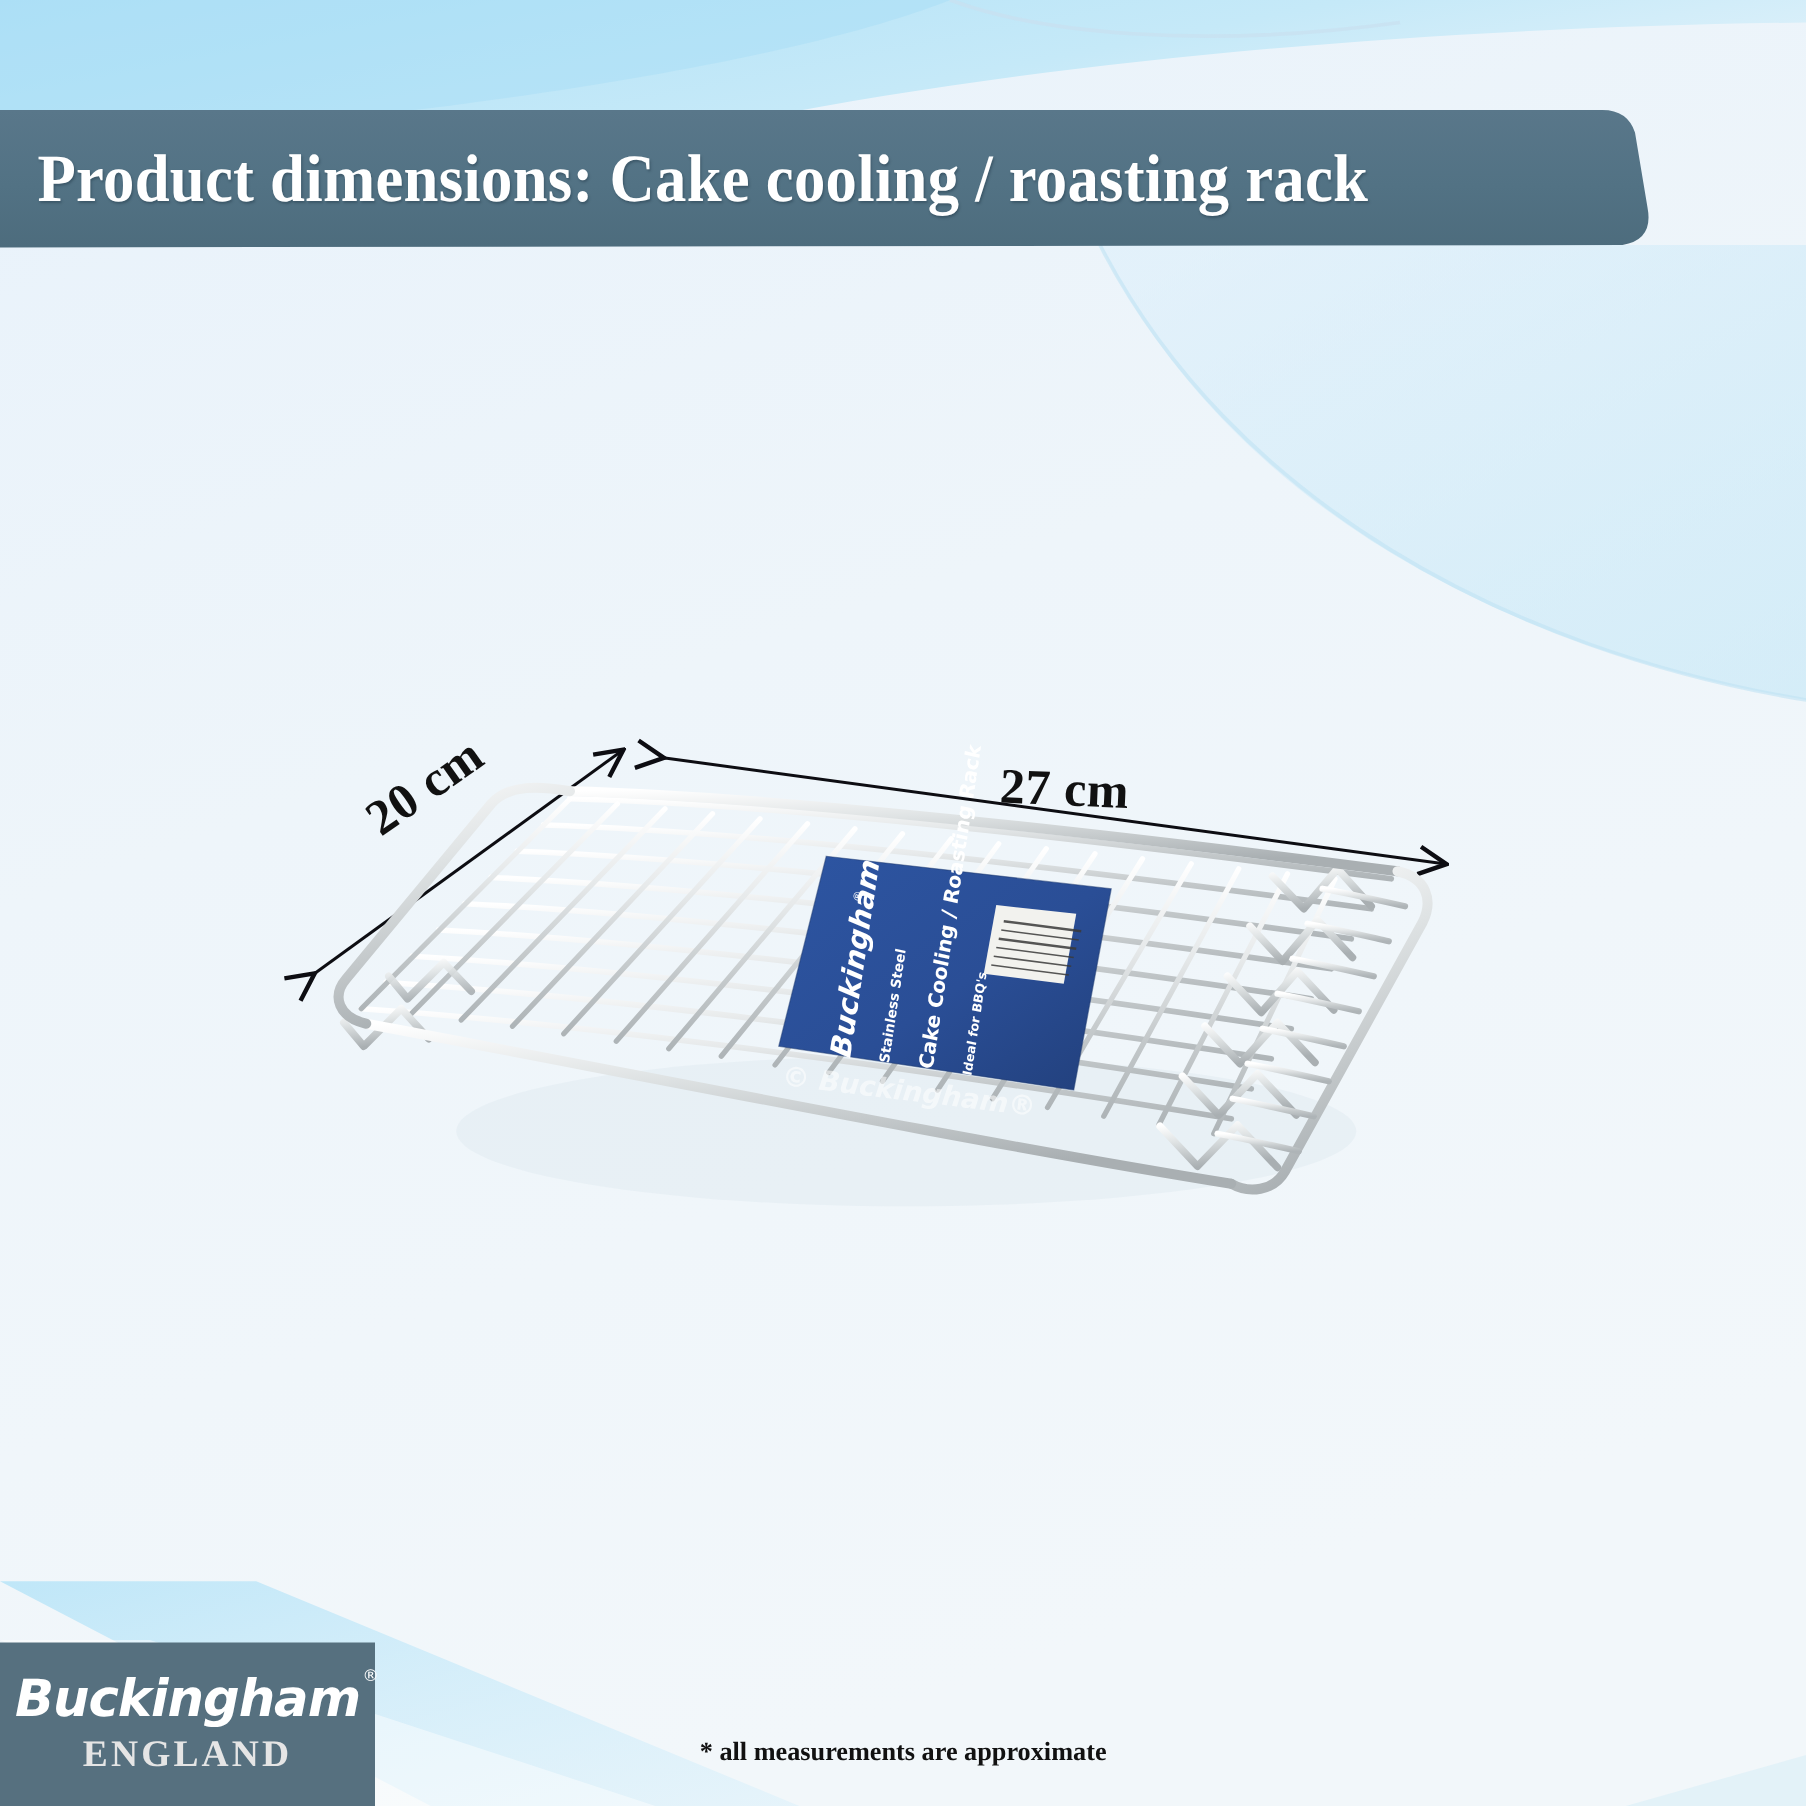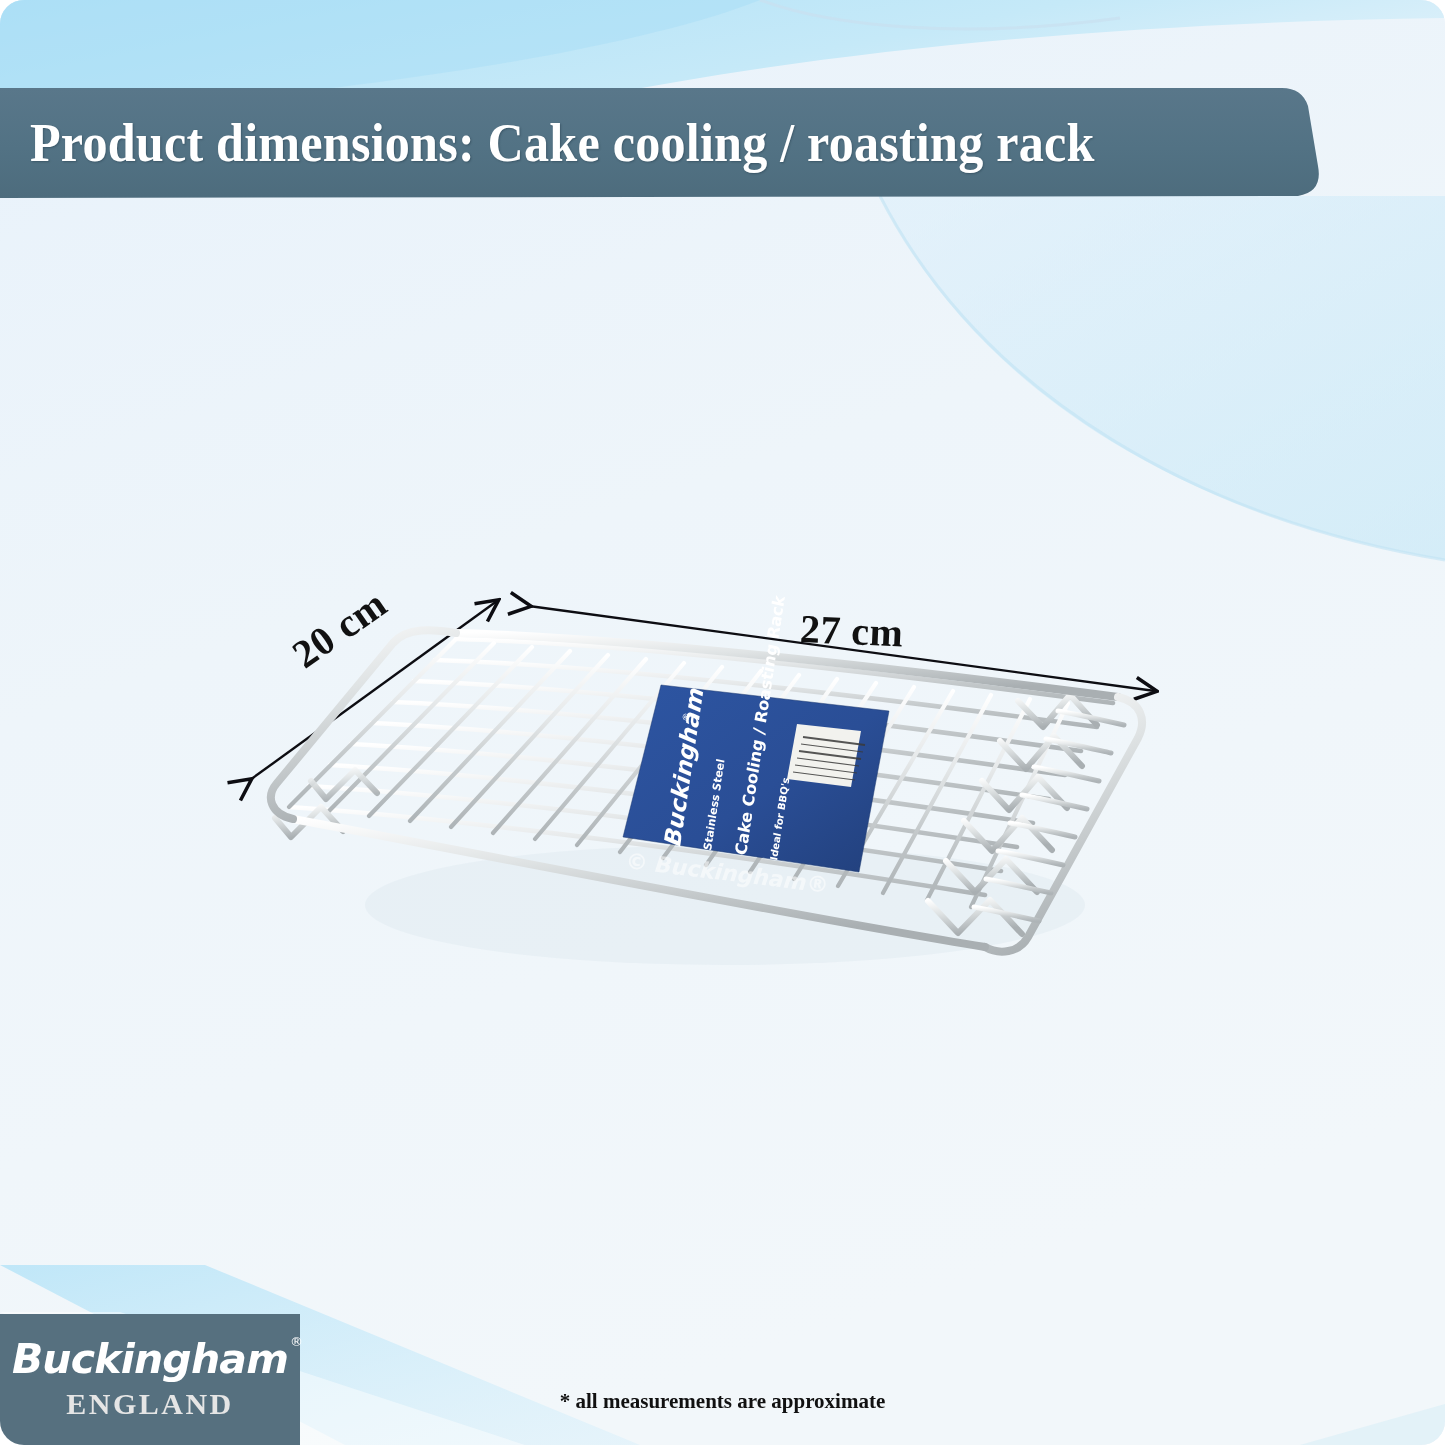--- a/index.html
+++ b/index.html
@@ -7,21 +7,20 @@
     padding: 0;
     background: #ffffff;
   }
   #page {
     position: relative;
     width: 1445px;
     height: 1445px;
     overflow: hidden;
     background: #f1f6fa;
     font-family: "Liberation Serif", "DejaVu Serif", serif;
-    border-radius: 24px;
   }
 
   
   .bg-layer {
     position: absolute;
     inset: 0;
     width: 1445px;
     height: 1445px;
   }
 

